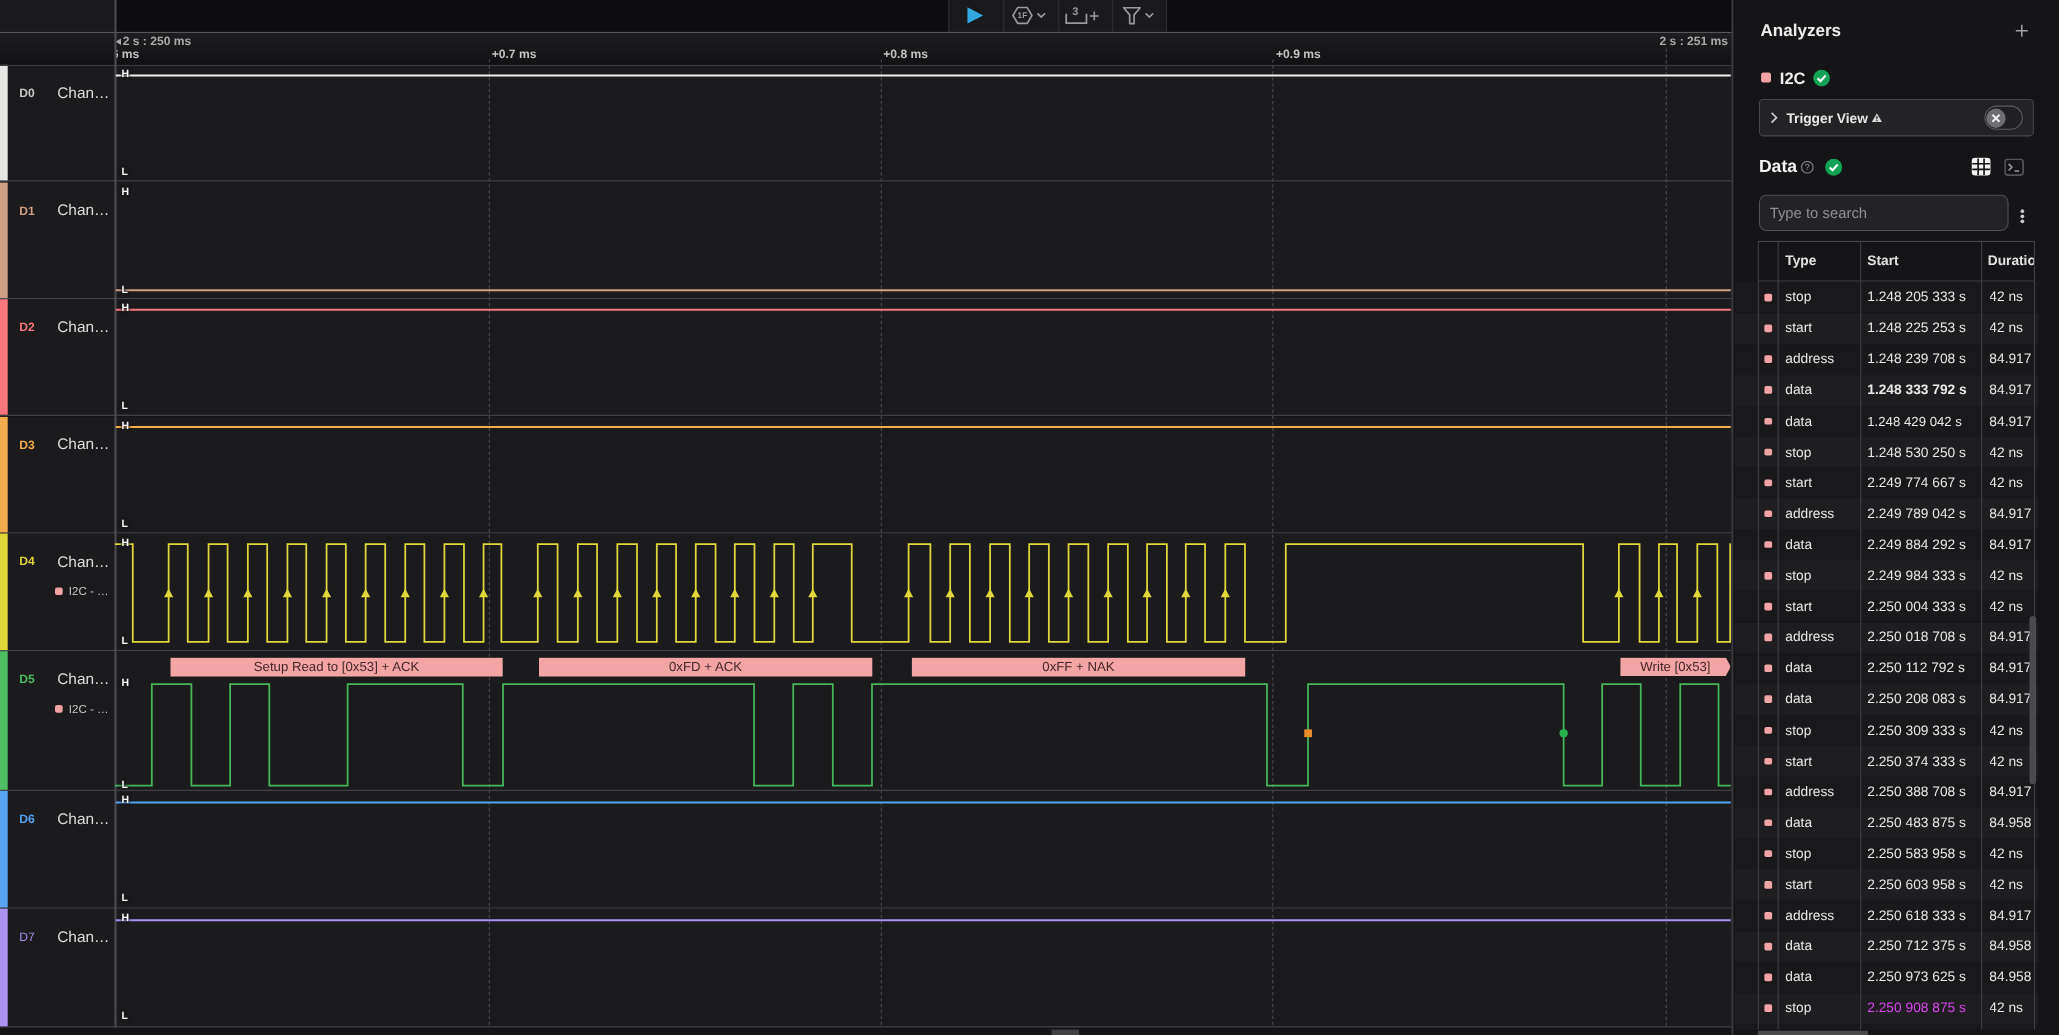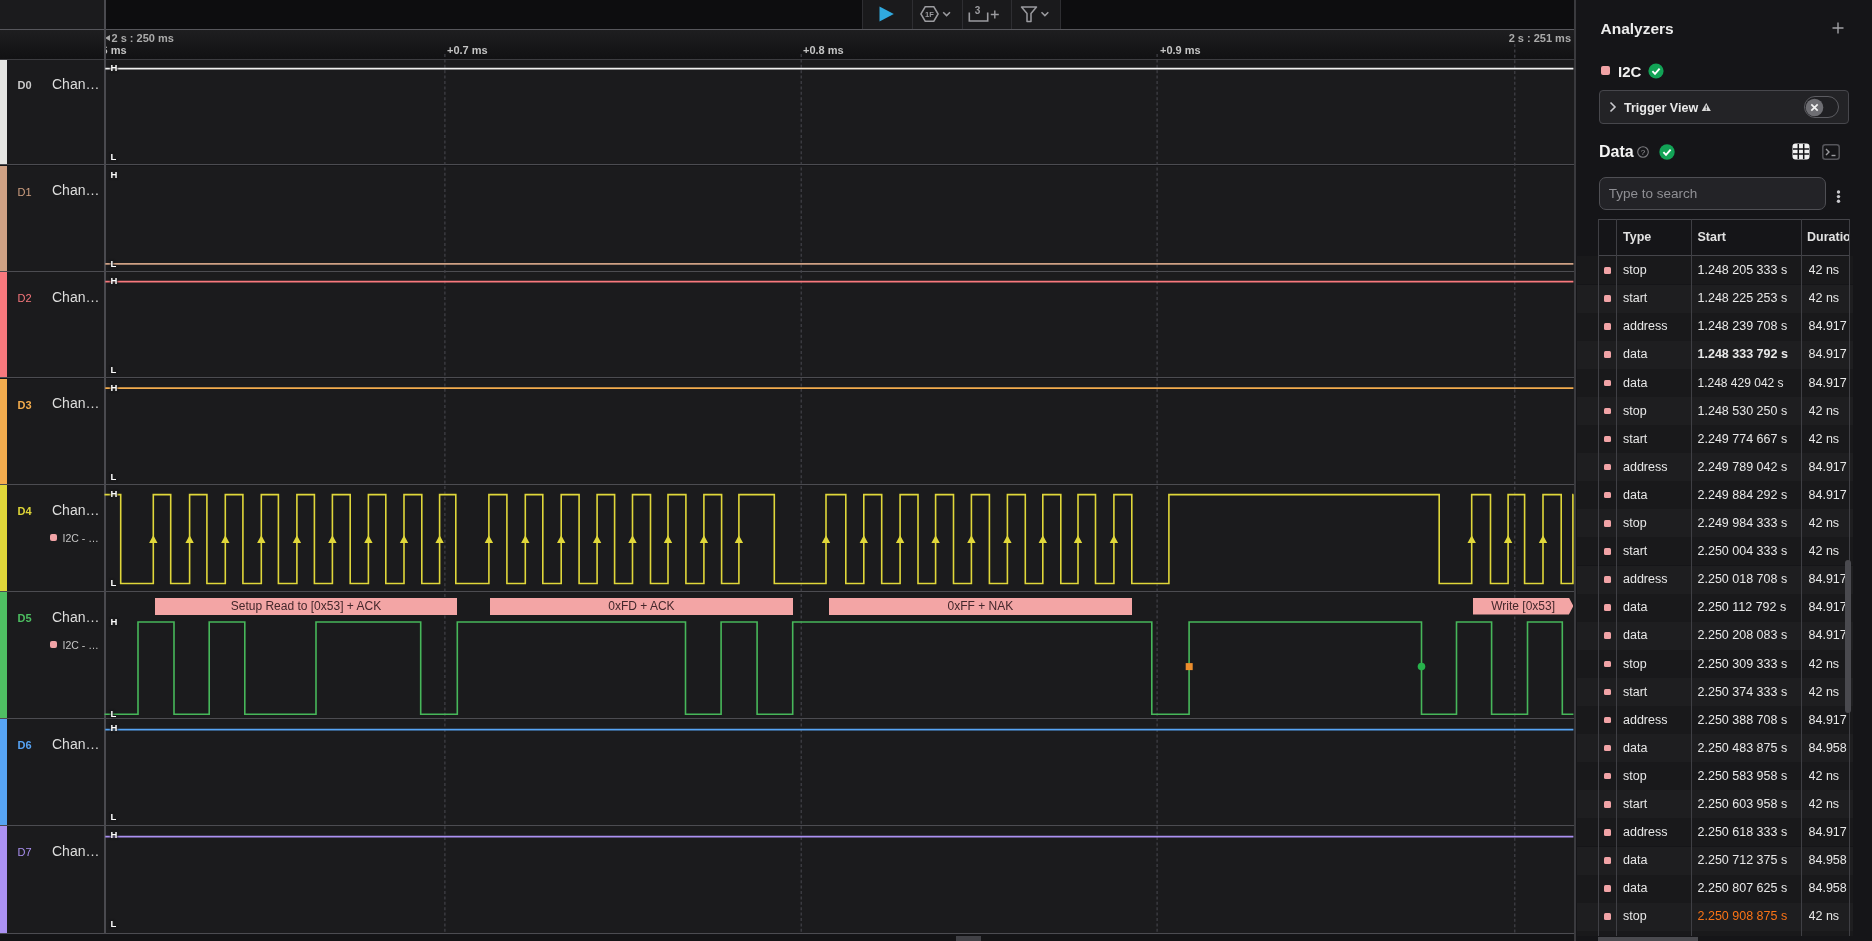--- a/index.html
+++ b/index.html
@@ -37,26 +37,26 @@
 <div class="abs" style="left:1160px;top:43.5px;font-size:11px;font-weight:bold;color:#c4c4c4;">+0.9 ms</div>
 <div class="abs" style="left:1410px;top:31.5px;width:161px;text-align:right;font-size:11px;font-weight:bold;color:#ababab;">2 s : 251 ms</div>
 <div class="abs" style="left:0;top:59px;width:1573.6px;height:105.1px;background:#1b1b1d;"></div>
 <div class="abs" style="left:0;top:164.1px;width:1573.6px;height:1.4px;background:#4c4c51;"></div>
 <div class="abs" style="left:0;top:59px;width:6.5px;height:105.1px;background:#e6e6e4;"></div>
 <div class="abs" style="left:17.5px;top:79px;width:30px;font-size:11px;font-weight:bold;color:#c9c9c9;">D0</div>
 <div class="abs" style="left:52px;top:75.9px;font-size:14px;color:#dededd;">Chan…</div>
 <div class="abs" style="left:0;top:165.5px;width:1573.6px;height:105.1px;background:#1b1b1d;"></div>
 <div class="abs" style="left:0;top:270.6px;width:1573.6px;height:1.4px;background:#4c4c51;"></div>
 <div class="abs" style="left:0;top:165.5px;width:6.5px;height:105.1px;background:#cfa184;"></div>
-<div class="abs" style="left:17.5px;top:185.5px;width:30px;font-size:11px;font-weight:normal;color:#cf9f80;">D1</div>
+<div class="abs" style="left:17.5px;top:185.5px;width:30px;font-size:11px;font-weight:bold;color:#cf9f80;">D1</div>
 <div class="abs" style="left:52px;top:182.4px;font-size:14px;color:#dededd;">Chan…</div>
 <div class="abs" style="left:0;top:272px;width:1573.6px;height:105.1px;background:#1b1b1d;"></div>
 <div class="abs" style="left:0;top:377.1px;width:1573.6px;height:1.4px;background:#4c4c51;"></div>
 <div class="abs" style="left:0;top:272px;width:6.5px;height:105.1px;background:#f8787d;"></div>
-<div class="abs" style="left:17.5px;top:292px;width:30px;font-size:11px;font-weight:normal;color:#f8777c;">D2</div>
+<div class="abs" style="left:17.5px;top:292px;width:30px;font-size:11px;font-weight:bold;color:#f8777c;">D2</div>
 <div class="abs" style="left:52px;top:288.9px;font-size:14px;color:#dededd;">Chan…</div>
 <div class="abs" style="left:0;top:378.5px;width:1573.6px;height:105.1px;background:#1b1b1d;"></div>
 <div class="abs" style="left:0;top:483.6px;width:1573.6px;height:1.4px;background:#4c4c51;"></div>
 <div class="abs" style="left:0;top:378.5px;width:6.5px;height:105.1px;background:#f3ac4e;"></div>
 <div class="abs" style="left:17.5px;top:398.5px;width:30px;font-size:11px;font-weight:bold;color:#f2ab4c;">D3</div>
 <div class="abs" style="left:52px;top:395.4px;font-size:14px;color:#dededd;">Chan…</div>
 <div class="abs" style="left:0;top:485px;width:1573.6px;height:105.6px;background:#1b1b1d;"></div>
 <div class="abs" style="left:0;top:590.6px;width:1573.6px;height:1.4px;background:#4c4c51;"></div>
 <div class="abs" style="left:0;top:485px;width:6.5px;height:105.6px;background:#e0d73a;"></div>
 <div class="abs" style="left:17.5px;top:505px;width:30px;font-size:11px;font-weight:bold;color:#ddd437;">D4</div>
@@ -286,26 +286,26 @@
 <div class="abs" style="left:1697.5px;top:825.1px;font-size:12.5px;color:#e8e8e8;white-space:nowrap;">2.250 618 333 s</div>
 <div class="abs" style="left:1808.5px;top:825.1px;width:39.5px;overflow:hidden;font-size:12.5px;color:#e8e8e8;white-space:nowrap;">84.917 µs</div>
 <div class="abs" style="left:1577px;top:846.5px;width:276px;height:28.1px;background:#1e1e20;"></div>
 <div class="abs" style="left:1604.2px;top:857.2px;width:6.6px;height:6.6px;border-radius:1.5px;background:#f1a3a6;"></div>
 <div class="abs" style="left:1623px;top:853.2px;font-size:12.5px;color:#e8e8e8;">data</div>
 <div class="abs" style="left:1697.5px;top:853.2px;font-size:12.5px;color:#e8e8e8;white-space:nowrap;">2.250 712 375 s</div>
 <div class="abs" style="left:1808.5px;top:853.2px;width:39.5px;overflow:hidden;font-size:12.5px;color:#e8e8e8;white-space:nowrap;">84.958 µs</div>
 <div class="abs" style="left:1577px;top:874.6px;width:276px;height:28.1px;background:#19191b;"></div>
 <div class="abs" style="left:1604.2px;top:885.3px;width:6.6px;height:6.6px;border-radius:1.5px;background:#f1a3a6;"></div>
 <div class="abs" style="left:1623px;top:881.3px;font-size:12.5px;color:#e8e8e8;">data</div>
-<div class="abs" style="left:1697.5px;top:881.3px;font-size:12.5px;color:#e8e8e8;white-space:nowrap;">2.250 807 625 s</div>
+<div class="abs" style="left:1697.5px;top:881.3px;font-size:12.5px;color:#e8e8e8;white-space:nowrap;">2.250 973 625 s</div>
 <div class="abs" style="left:1808.5px;top:881.3px;width:39.5px;overflow:hidden;font-size:12.5px;color:#e8e8e8;white-space:nowrap;">84.958 µs</div>
 <div class="abs" style="left:1577px;top:902.7px;width:276px;height:28.1px;background:#1e1e20;"></div>
 <div class="abs" style="left:1604.2px;top:913.4px;width:6.6px;height:6.6px;border-radius:1.5px;background:#f1a3a6;"></div>
 <div class="abs" style="left:1623px;top:909.4px;font-size:12.5px;color:#e8e8e8;">stop</div>
-<div class="abs" style="left:1697.5px;top:909.4px;font-size:12.5px;color:#f97316;white-space:nowrap;">2.250 908 875 s</div>
+<div class="abs" style="left:1697.5px;top:909.4px;font-size:12.5px;color:#d946ef;white-space:nowrap;">2.250 908 875 s</div>
 <div class="abs" style="left:1808.5px;top:909.4px;width:39.5px;overflow:hidden;font-size:12.5px;color:#e8e8e8;white-space:nowrap;">42 ns</div>
 <div class="abs" style="left:1577px;top:930.8px;width:276px;height:5.4px;background:#19191b;"></div>
 <div class="abs" style="left:1598.3px;top:218.9px;width:1.1px;height:717.1px;background:#3f3f44;"></div>
 <div class="abs" style="left:1615.7px;top:218.9px;width:1.1px;height:717.1px;background:#3f3f44;"></div>
 <div class="abs" style="left:1690.5px;top:218.9px;width:1.1px;height:717.1px;background:#3f3f44;"></div>
 <div class="abs" style="left:1800.6px;top:218.9px;width:1.1px;height:717.1px;background:#3f3f44;"></div>
 <div class="abs" style="left:1848.7px;top:218.9px;width:1.1px;height:717.1px;background:#3f3f44;"></div>
 <div class="abs" style="left:1845.3px;top:560px;width:5.6px;height:153px;border-radius:3px;background:#4a4a4f;"></div>
 <div class="abs" style="left:1598.3px;top:936.8px;width:99.4px;height:4.2px;background:#4a4a4f;"></div>
 </div>

